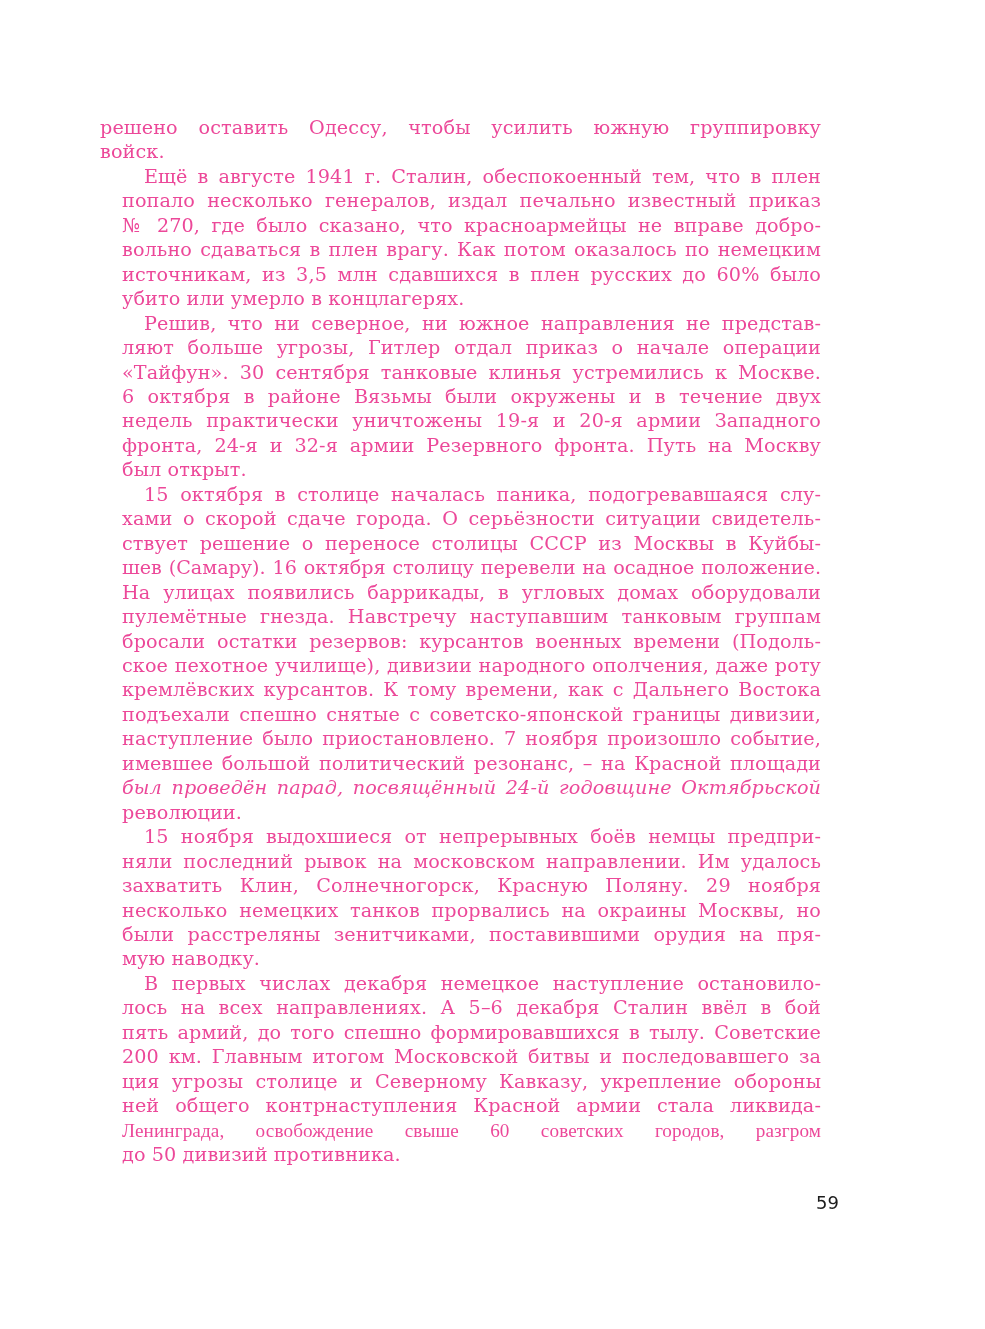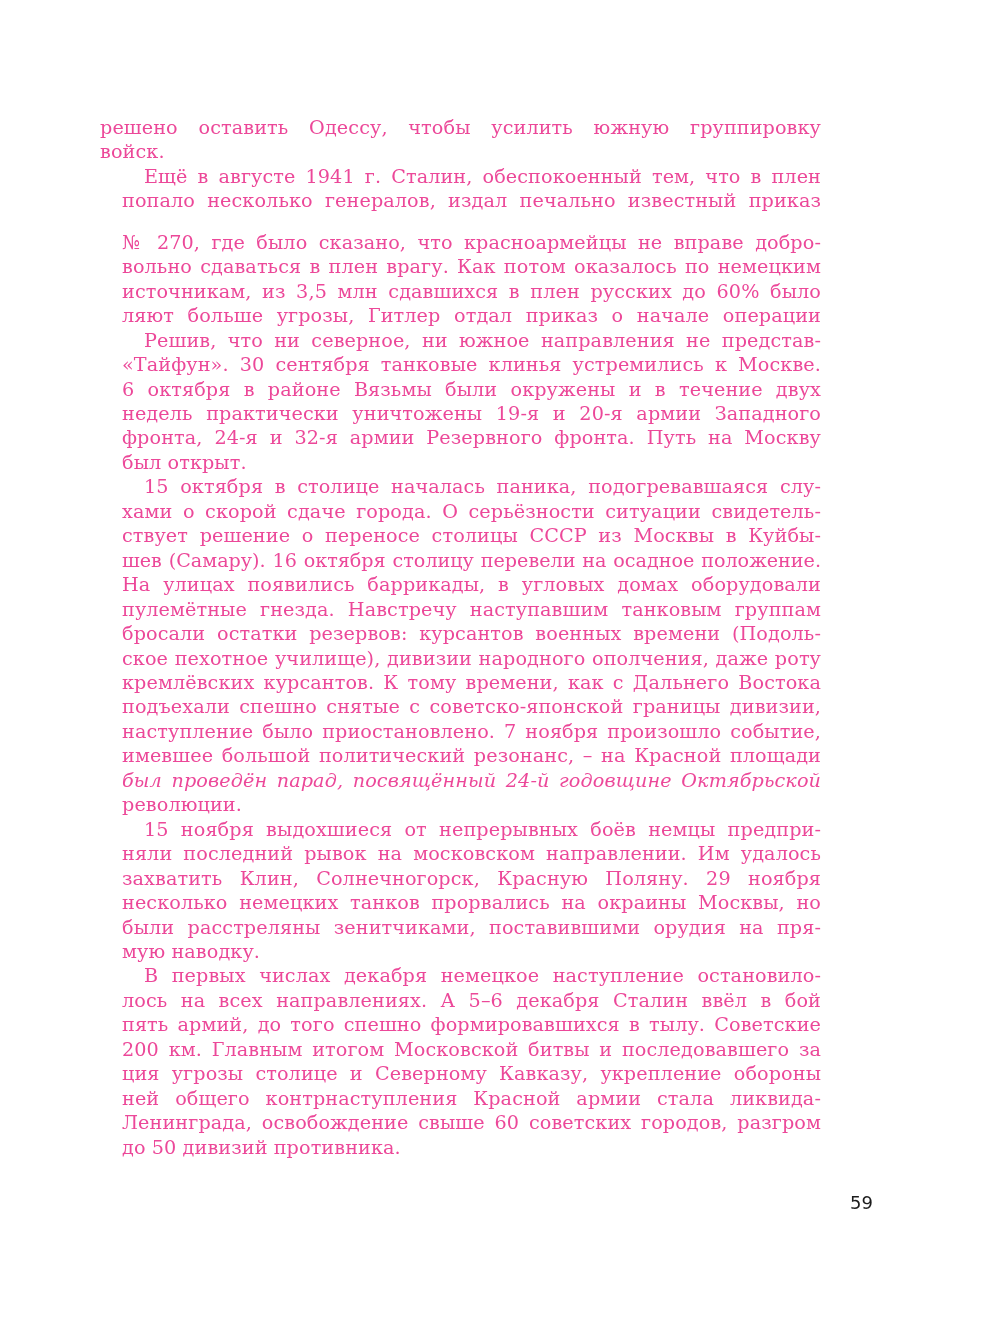--- a/index.html
+++ b/index.html
@@ -41,48 +41,49 @@
       overflow: visible;
     }
     .line.last {
       text-align-last: left;
     }
     .line.indent {
       padding-left: 22px;
     }
     .page-number {
       position: absolute;
-      left: 850px;
+      left: 816px;
       top: 1192px;
       font-family: "DejaVu Sans", "Liberation Sans", sans-serif;
       font-size: 18px;
       color: #1c1c1c;
     }
   </style>
 </head>
 <body>
 
 <div class="page">
 
   <p class="cont">
     <span class="line" style="display: block;">решено оставить Одессу, чтобы усилить южную группировку</span>
     <span class="line last" style="display: block;">войск.</span>
   </p>
 
   <p>
     <span class="line indent" style="display: block;">Ещё в августе 1941 г. Сталин, обеспокоенный тем, что в плен</span>
     <span class="line" style="display: block;">попало несколько генералов, издал печально известный приказ</span>
-    <span class="line" style="display: block; margin-top: 17px;">№ 270, где было сказано, что красноармейцы не вправе добро-</span>
+    <span class="line" style="display: block;">№ 270, где было сказано, что красноармейцы не вправе добро-</span>
     <span class="line" style="display: block;">вольно сдаваться в плен врагу. Как потом оказалось по немецким</span>
     <span class="line" style="display: block;">источникам, из 3,5 млн сдавшихся в плен русских до 60% было</span>
+    <span class="line last" style="display: block;">убито или умерло в концлагерях.</span>
   </p>
 
   <p>
+    <span class="line indent" style="display: block;">Решив, что ни северное, ни южное направления не представ-</span>
     <span class="line" style="display: block;">ляют больше угрозы, Гитлер отдал приказ о начале операции</span>
-    <span class="line indent" style="display: block;">Решив, что ни северное, ни южное направления не представ-</span>
     <span class="line" style="display: block;">«Тайфун». 30 сентября танковые клинья устремились к Москве.</span>
     <span class="line" style="display: block;">6 октября в районе Вязьмы были окружены и в течение двух</span>
     <span class="line" style="display: block;">недель практически уничтожены 19-я и 20-я армии Западного</span>
     <span class="line" style="display: block;">фронта, 24-я и 32-я армии Резервного фронта. Путь на Москву</span>
     <span class="line last" style="display: block;">был открыт.</span>
   </p>
 
   <p>
     <span class="line indent" style="display: block;">15 октября в столице началась паника, подогревавшаяся слу-</span>
     <span class="line" style="display: block;">хами о скорой сдаче города. О серьёзности ситуации свидетель-</span>
@@ -109,19 +110,19 @@
     <span class="line last" style="display: block;">мую наводку.</span>
   </p>
 
   <p>
     <span class="line indent" style="display: block;">В первых числах декабря немецкое наступление остановило-</span>
     <span class="line" style="display: block;">лось на всех направлениях. А 5–6 декабря Сталин ввёл в бой</span>
     <span class="line" style="display: block;">пять армий, до того спешно формировавшихся в тылу. Советские</span>
     <span class="line" style="display: block;">200 км. Главным итогом Московской битвы и последовавшего за</span>
     <span class="line" style="display: block;">ция угрозы столице и Северному Кавказу, укрепление обороны</span>
     <span class="line" style="display: block;">ней общего контрнаступления Красной армии стала ликвида-</span>
-    <span class="line" style="display: block;">Ленинграда, освобождение свыше 60 советских городов, разгром</span>
+    <span class="line" style="display: block; font-family: Liberation Serif, serif;">Ленинграда, освобождение свыше 60 советских городов, разгром</span>
     <span class="line last" style="display: block;">до 50 дивизий противника.</span>
   </p>
 
 </div>
 
 <div class="page-number">59</div>
 
 </body></html>

